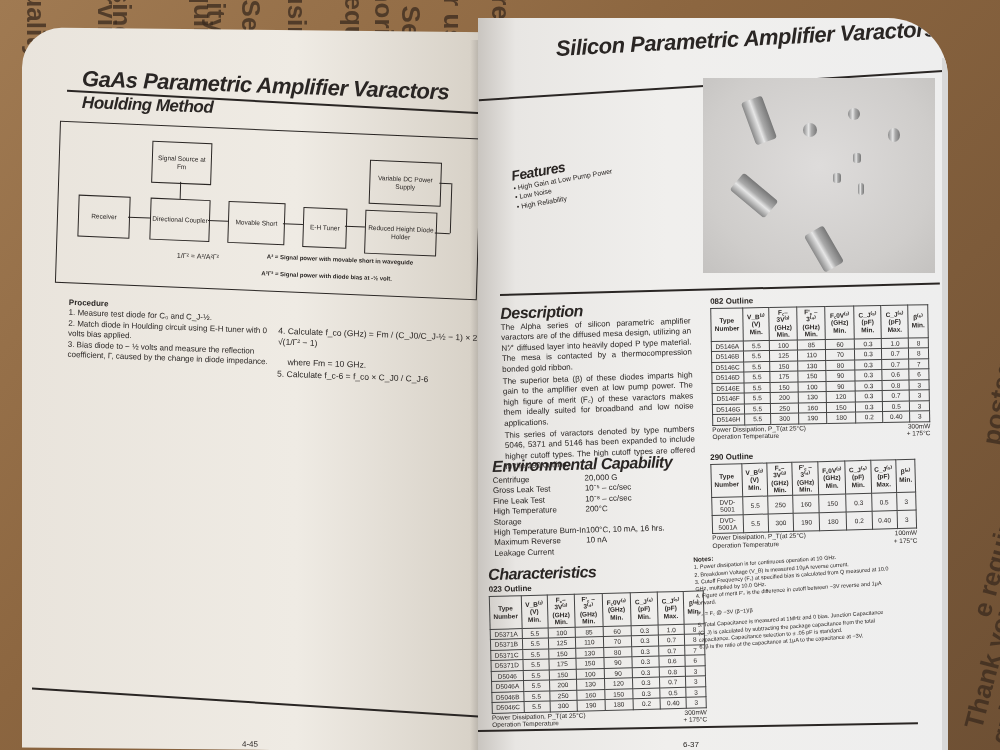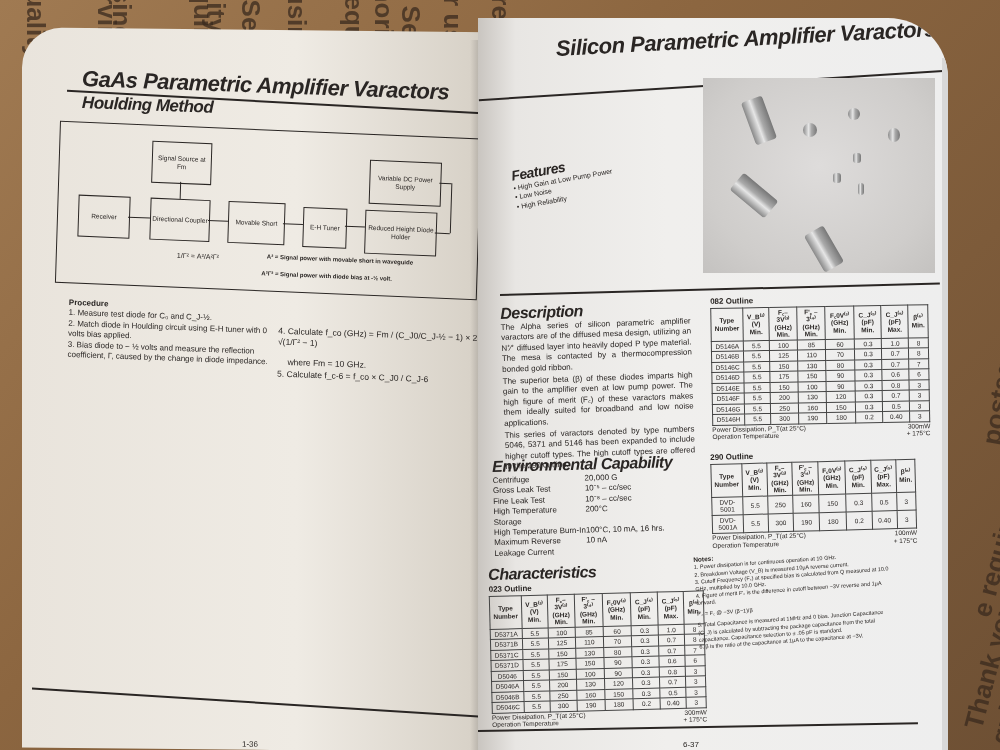--- a/index.html
+++ b/index.html
@@ -116,21 +116,21 @@
       <p>3. Bias diode to − ½ volts and measure the reflection coefficient, Γ, caused by the change in diode impedance.</p>
     </div>
     <div class="proc-right">
       <p>4. Calculate f_co (GHz) = Fm / (C_J0/C_J-½ − 1) × 2 / √(1/Γ² − 1)</p>
       <p style="margin-top:10px;padding-left:10px;">where Fm = 10 GHz.</p>
       <p>5. Calculate f_c-6 = f_co × C_J0 / C_J-6</p>
     </div>
   </div>
 
   <div class="bottom-rule" style="left:10px;top:660px;width:455px;transform:rotate(3deg);transform-origin:left;"></div>
-  <div class="page-num" style="left:220px;top:710px;">1-36</div>
+  <div class="page-num" style="left:220px;top:710px;">4-45</div>
 </div>
 
 <div class="gutter"></div>
 
 <div class="page right-page">
   <h1 class="rp-title">Silicon Parametric Amplifier Varactors</h1>
   <div class="rp-rule"></div>
 
   <div class="photo">
     <div class="part" style="left:45px;top:20px;width:22px;height:45px;transform:rotate(-20deg);"></div>

